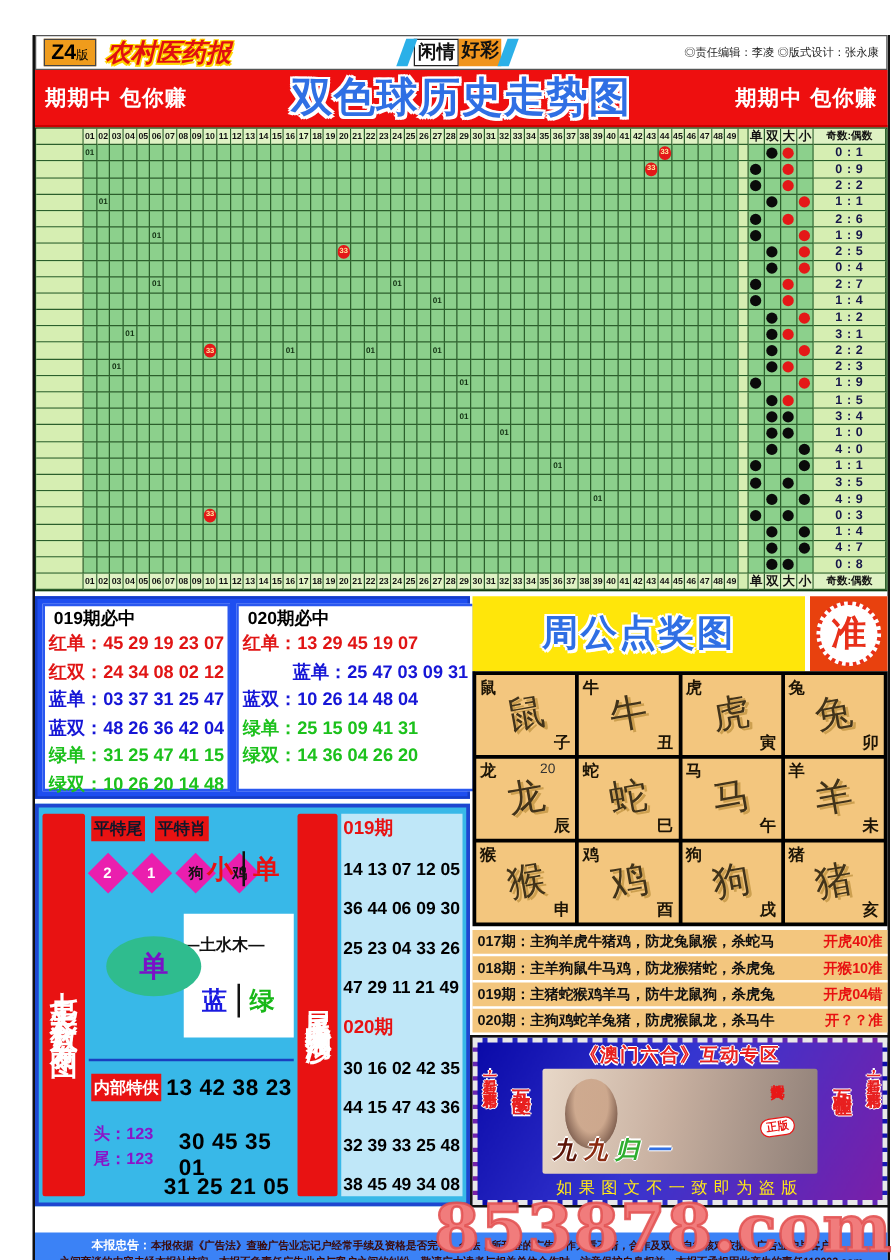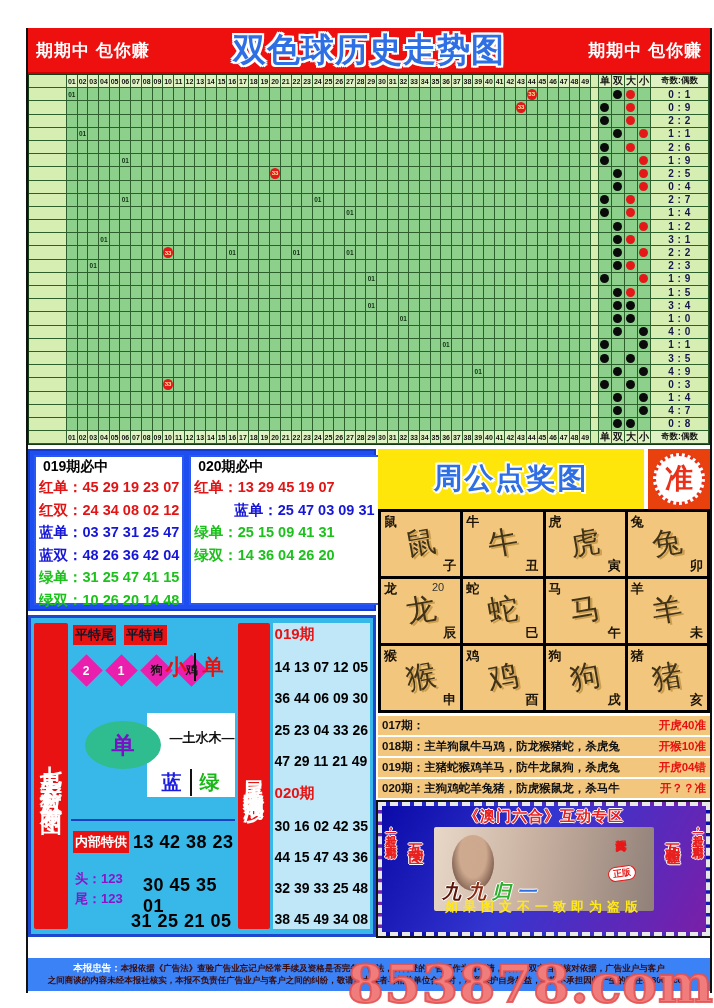--- a/index.html
+++ b/index.html
@@ -73,21 +73,21 @@
   .qxc-tab { background: #e81212; color: #0f172a; font-size: 13px; font-weight: bold; padding: 1px 2px; }
   .dia-row { position: absolute; top: 32px; left: 0px; display: flex; gap: 4px; }
   .dia { width: 23px; height: 23px; background: #ea1fae; transform: rotate(45deg); margin: 4px;
     display: flex; align-items: center; justify-content: center; }
   .dia span { transform: rotate(-45deg); font-size: 12px; font-weight: bold; }
   .dia.wt span { color: #fff; }
   .dia.bk span { color: #111; }
   .xiaodan { position: absolute; top: 30px; right: 4px; display: flex; align-items: center; }
   .xiaodan .ch { color: #e81111; font-size: 21px; font-weight: bold; padding: 0 7px; }
   .xiaodan .ch + .ch { border-left: 2px solid #111; }
-  .elem-box { position: absolute; top: 90px; right: 0px; width: 88px; height: 84px; background: #fff; text-align: right; }
+  .elem-box { position: absolute; top: 80px; right: 0px; width: 88px; height: 99px; background: #fff; text-align: left; }
   .elem-box .elems { font-size: 13px; font-weight: bold; color: #111; margin-top: 16px; }
   .elem-box .elems::before, .elem-box .elems::after { content: "—"; }
   .bluegreen { margin-top: 22px; display: flex; justify-content: center; align-items: center; }
   .bluegreen .bg-b { color: #1a1ae0; font-size: 20px; font-weight: bold; padding: 0 8px; }
   .bluegreen .bg-g { color: #18b818; font-size: 20px; font-weight: bold; padding: 0 8px; border-left: 2px solid #111; }
   .oval { position: absolute; top: 98px; left: 14px; width: 76px; height: 48px; background: #2fbc8e;
     border-radius: 50%; display: flex; align-items: center; justify-content: center; }
   .oval span { color: #7a10c8; font-size: 23px; font-weight: bold; }
   .qxc-hr { position: absolute; top: 196px; left: 0; width: 100%; border-top: 2.5px solid #1a40c0; }
   .special-row { position: absolute; top: 208px; left: 2px; display: flex; align-items: center; white-space: nowrap; }
@@ -140,38 +140,55 @@
   .am-photo { position: absolute; left: 52px; right: 52px; top: 21px; height: 84px;
     background: linear-gradient(100deg, #e8d8c8 0%, #c8b0a0 45%, #908078 100%); border-radius: 2px; overflow: hidden; }
   .am-photo::before { content: ""; position: absolute; left: 18px; top: 8px; width: 42px; height: 56px;
     background: radial-gradient(ellipse at 50% 35%, #caa184 0 45%, #6d4a3a 75%, transparent 76%); border-radius: 50%; opacity: .8; }
   .am-caption { position: absolute; right: 26px; top: 4px; writing-mode: vertical-rl; text-orientation: upright;
     color: #e81818; font-size: 11px; font-weight: bold; }
   .am-brand { position: absolute; left: 8px; bottom: 6px; font-size: 19px; font-weight: bold; font-style: italic; letter-spacing: 6px;
     text-shadow: 1px 0 0 #fff, -1px 0 0 #fff, 0 1px 0 #fff, 0 -1px 0 #fff; }
   .am-badge { position: absolute; right: 18px; bottom: 30px; background: #fff; color: #e81818; border: 1px solid #e81818;
     font-size: 9px; font-weight: bold; border-radius: 8px; padding: 0 4px; transform: rotate(-8deg); }
-  .am-warning { position: absolute; bottom: 16px; width: 100%; text-align: center; color: #ffe818;
-    font-size: 13px; font-weight: bold; letter-spacing: 5px; }
+  .am-warning { position: absolute; bottom: 1px; width: 100%; text-align: center; color: #ffe818;
+    font-size: 13px; font-weight: normal; letter-spacing: 5px; }
 
   
   .footer { margin-top: 21px; background: #3b82f6; padding: 4px 8px 5px; }
   .f-line { text-align: center; font-size: 8.5px; color: #3b0a0a; font-weight: bold; line-height: 12px; }
   .f-line .f-lbl { color: #fff; font-size: 9.5px; }
 
   .watermark { position: absolute; right: 0px; bottom: -6px; z-index: 9;
     font-size: 52px; font-weight: bold; letter-spacing: 1px; font-family: "DejaVu Serif", serif;
     color: rgba(255, 160, 160, 0.55); -webkit-text-stroke: 2px rgba(226, 80, 80, 0.85);
     text-shadow: 0 0 1px #e05050; }
 </style>
 </head>
 <body>
 
 <div class="page">
 
+  <div class="masthead">
+    <div class="edition">
+      <b>Z4</b>
+      <span>版</span>
+    </div>
+    <div class="paper-name">农村医药报</div>
+    <div class="mid-banner">
+      <div class="slash"></div>
+      <span class="mid-a">闲情</span>
+      <span class="mid-b">好彩</span>
+      <div class="slash"></div>
+    </div>
+    <div class="credits">
+      <span>◎责任编辑：李凌</span>
+      <span>◎版式设计：张永康</span>
+    </div>
+  </div>
 
   <div class="red-banner">
     <span class="banner-side">期期中 包你赚</span>
     <span class="banner-title">双色球历史走势图</span>
     <span class="banner-side">期期中 包你赚</span>
   </div>
 
   <div class="trend">
       <div class="tc hd stub"></div>
       <div class="tc hd">01</div>
@@ -1899,20 +1916,21 @@
             <div class="pred-line" style="color: rgb(225, 21, 21);"><span>红双：</span><span class="v">24 34 08 02 12</span></div>
             <div class="pred-line" style="color: rgb(22, 22, 214);"><span>蓝单：</span><span class="v">03 37 31 25 47</span></div>
             <div class="pred-line" style="color: rgb(22, 22, 214);"><span>蓝双：</span><span class="v">48 26 36 42 04</span></div>
             <div class="pred-line" style="color: rgb(28, 193, 28);"><span>绿单：</span><span class="v">31 25 47 41 15</span></div>
             <div class="pred-line" style="color: rgb(28, 193, 28);"><span>绿双：</span><span class="v">10 26 20 14 48</span></div>
           </div>
           <div class="pred-box">
             <div class="pred-title">020期必中</div>
             <div class="pred-line" style="color: rgb(225, 21, 21);"><span>红单：</span><span class="v">13 29 45 19 07</span></div>
             <div class="pred-line" style="color: rgb(22, 22, 214); margin-left: 40px;"><span>蓝单：</span><span class="v">25 47 03 09 31</span></div>
+            <div class="pred-line" style="color: rgb(22, 22, 214);"><span>蓝双：</span><span class="v">10 26 14 48 04</span></div>
             <div class="pred-line" style="color: rgb(28, 193, 28);"><span>绿单：</span><span class="v">25 15 09 41 31</span></div>
             <div class="pred-line" style="color: rgb(28, 193, 28);"><span>绿双：</span><span class="v">14 36 04 26 20</span></div>
           </div>
         </div>
 
       <div class="qxc">
         <div class="v-banner">七星彩合数分布图</div>
         <div class="qxc-mid">
           <div class="qxc-tabs">
             <span class="qxc-tab">平特尾</span>
@@ -2043,20 +2061,21 @@
           </div>
           <div class="zcell">
             <div class="zanimal">猪</div>
             <div class="zart">猪</div>
             <div class="zbranch">亥</div>
           </div>
         </div>
       <div class="tips">
           <div class="tip">
             <div class="t-lbl">017期：</div>
+            <div class="t-body">主狗羊虎牛猪鸡，防龙兔鼠猴，杀蛇马</div>
             <div class="t-res">开虎40准</div>
           </div>
           <div class="tip">
             <div class="t-lbl">018期：</div>
             <div class="t-body">主羊狗鼠牛马鸡，防龙猴猪蛇，杀虎兔</div>
             <div class="t-res">开猴10准</div>
           </div>
           <div class="tip">
             <div class="t-lbl">019期：</div>
             <div class="t-body">主猪蛇猴鸡羊马，防牛龙鼠狗，杀虎兔</div>

